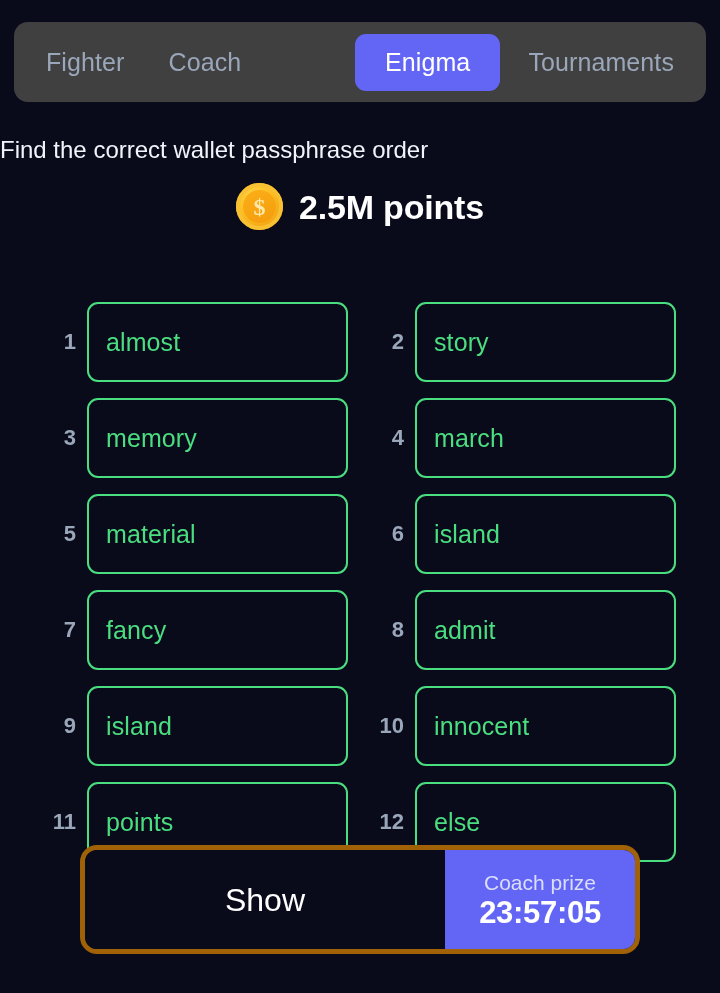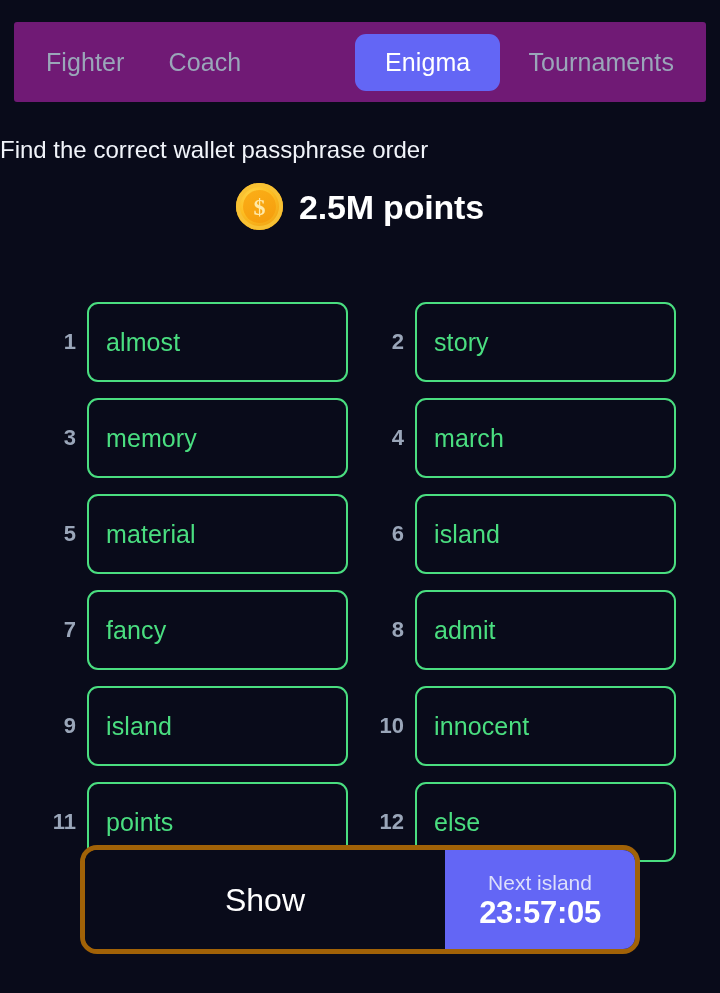--- a/index.html
+++ b/index.html
@@ -19,22 +19,22 @@
     background: #090b1a;
   }
 
   
   .tabbar {
     position: absolute;
     left: 14px;
     top: 22px;
     width: 692px;
     height: 80px;
-    background: #701a75;
-    border-radius: 3px;
+    background: #404040;
+    border-radius: 14px;
     display: flex;
     align-items: center;
     padding: 0 10px;
   }
   .tab {
     flex: 0 0 auto;
     color: #9aa6b9;
     font-size: 25px;
     line-height: 1;
     padding: 16px 22px;
@@ -298,18 +298,18 @@
       <div class="word-box">
         <span class="word-text">else</span>
       </div>
     </div>
 
   </div>
 
   <div class="action-bar">
     <div class="show-button">Show</div>
     <div class="prize-panel">
-      <div class="prize-label">Next island</div>
+      <div class="prize-label">Coach prize</div>
       <div class="prize-timer">23:57:05</div>
     </div>
   </div>
 
 </div>
 
 </body></html>

